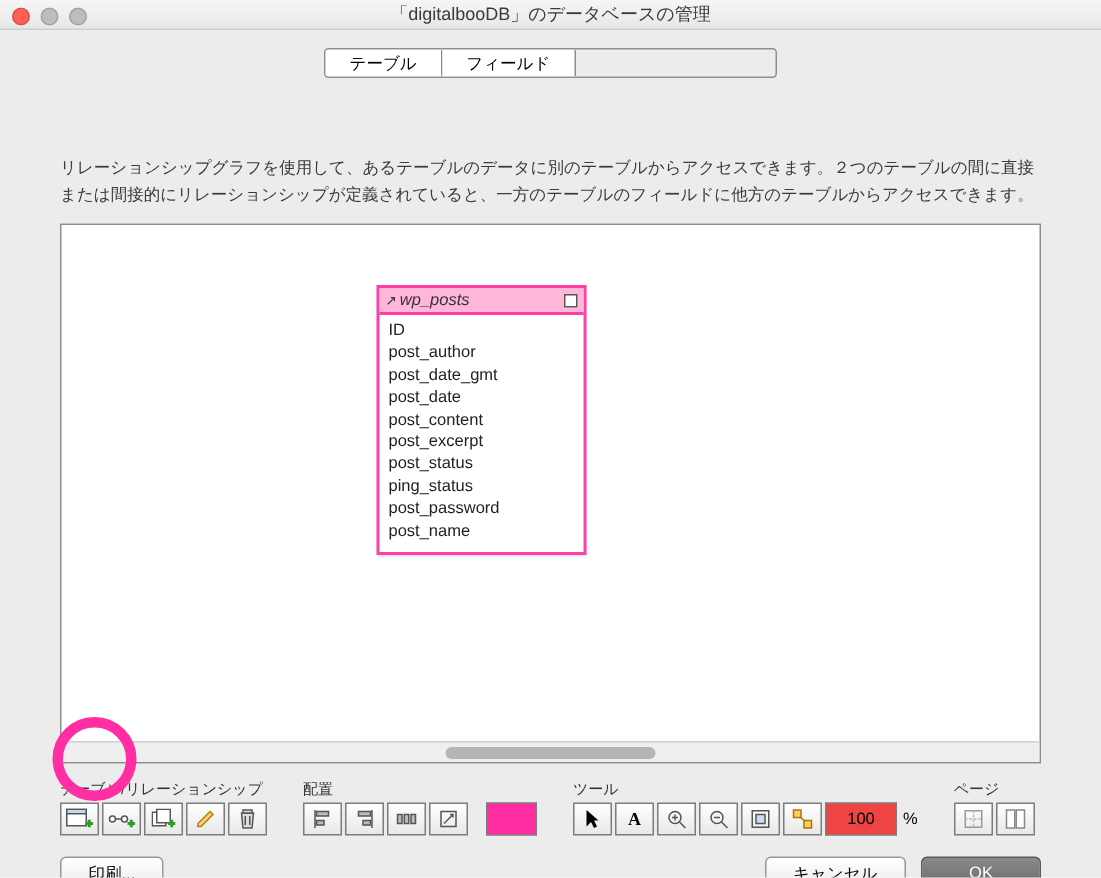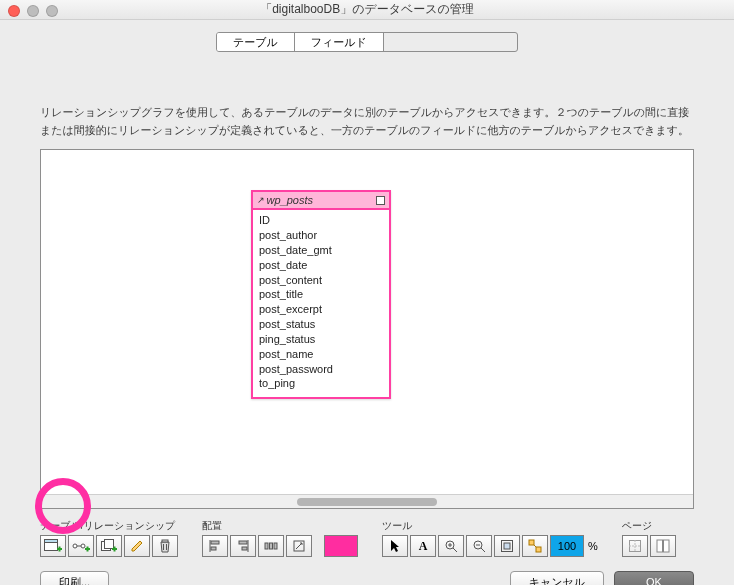--- a/index.html
+++ b/index.html
@@ -84,21 +84,21 @@
   .btn-row { display:flex; gap:2px; align-items:center; }
   .tbtn {
     width:26px; height:22px;
     border:1px solid #7d7d7d;
     background:linear-gradient(#fff,#e8e8e8);
     display:flex; align-items:center; justify-content:center;
     font-size:12px; cursor:default;
     position:relative;
   }
   .color-swatch { width:34px; height:22px; border:1px solid #7d7d7d; background:#ff2da0; }
-  .zoom-field { width:34px; height:22px; border:1px solid #7d7d7d; background:#0ea5e9; display:flex; align-items:center; justify-content:center; font-size:11px; }
+  .zoom-field { width:48px; height:22px; border:1px solid #7d7d7d; background:#ef4444; display:flex; align-items:center; justify-content:center; font-size:11px; }
 
   
   .highlight-circle {
     position:absolute;
     left:35px; top:478px;
     width:56px; height:56px;
     border:7px solid #ff2ea3;
     border-radius:50%;
     pointer-events:none;
     z-index:50;
@@ -149,27 +149,25 @@
       <span>wp_posts</span>
       <span class="fill"></span>
       <span class="h-sq"></span>
     </div>
     <div class="tob-fields">
       <div>ID</div>
       <div>post_author</div>
       <div>post_date_gmt</div>
       <div>post_date</div>
       <div>post_content</div>
-      <div>post_title</div>
       <div>post_excerpt</div>
       <div>post_status</div>
       <div>ping_status</div>
+      <div>post_password</div>
       <div>post_name</div>
-      <div>post_password</div>
-      <div>to_ping</div>
     </div>
   </div>
   <div class="hscroll">
     <div class="thumb"></div>
   </div>
 </div>
 
 <div class="toolbar-row">
 
   <div class="tool-group">

